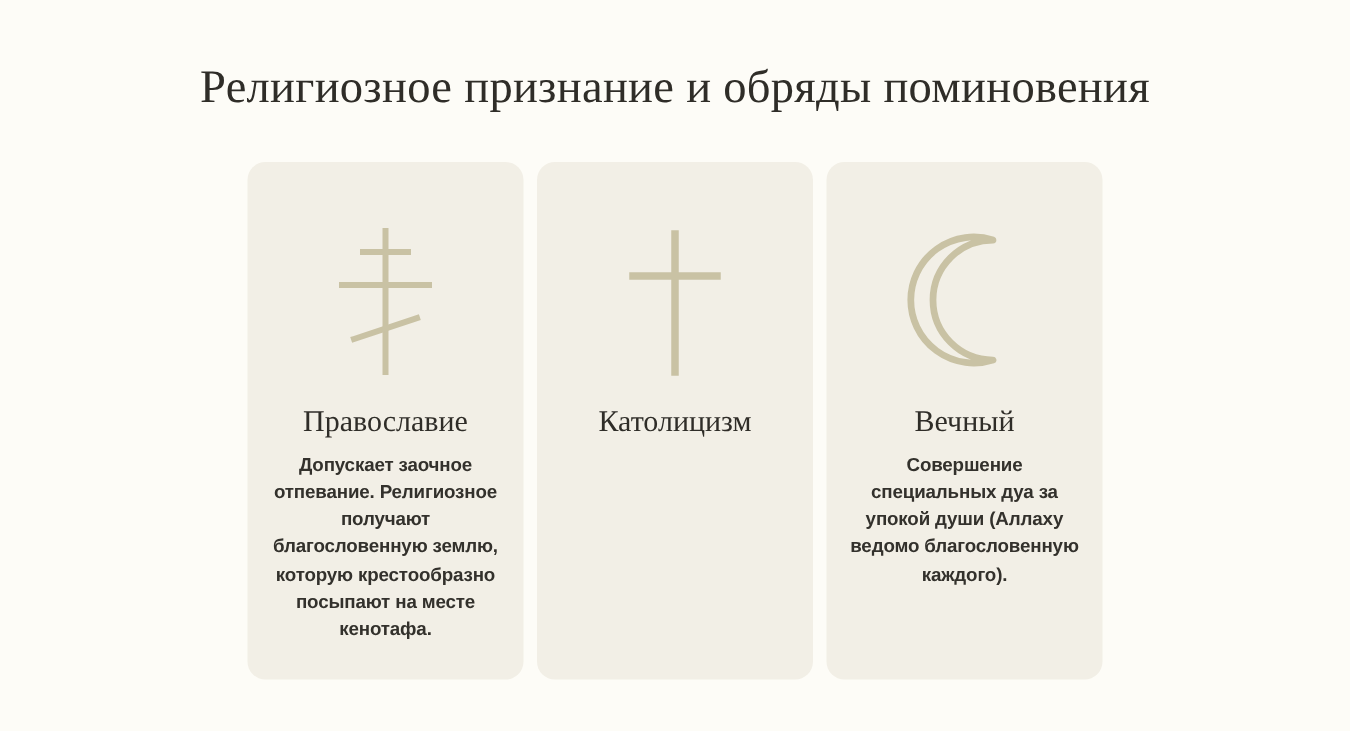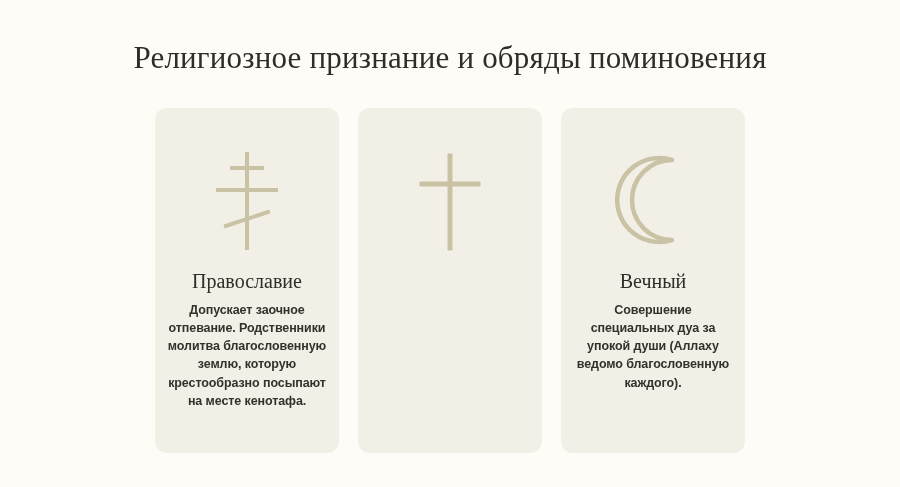--- a/index.html
+++ b/index.html
@@ -25,21 +25,21 @@
     font-family: "Liberation Serif", serif;
     font-size: 31px;
     color: #2f2d28;
     letter-spacing: 0.2px;
     padding-top: 40px;
     font-weight: 400;
   }
   .cards {
     display: flex;
     justify-content: center;
-    gap: 19px;
+    gap: 9px;
     margin-top: 32px;
   }
   .card {
     width: 184px;
     height: 345px;
     background: #f2efe6;
     border-radius: 12px;
     box-sizing: border-box;
     padding: 22px 12px 14px 12px;
     display: flex;
@@ -87,32 +87,33 @@
         <svg width="74" height="104" viewBox="0 0 74 104">
           <g fill="none" stroke="#c9c2a4" stroke-width="4" stroke-linecap="square">
             <line x1="37" y1="6" x2="37" y2="100"></line>
             <line x1="22" y1="20" x2="52" y2="20"></line>
             <line x1="8" y1="42" x2="66" y2="42"></line>
             <line x1="16" y1="78" x2="58" y2="64"></line>
           </g>
         </svg>
       </div>
       <div class="card-title">Православие</div>
-      <div class="card-text">Допускает заочное отпевание. Родственники молитва благословенную землю, которую крестообразно посыпают на месте кенотафа.</div>
+      <div class="card-text">Допускает заочное отпевание. Религиозное получают благословенную землю, которую крестообразно посыпают на месте кенотафа.</div>
     </div>
 
     <div class="card">
       <div class="icon-wrap">
         <svg width="74" height="104" viewBox="0 0 74 104">
           <g fill="none" stroke="#c9c2a4" stroke-width="5" stroke-linecap="square">
             <line x1="37" y1="8" x2="37" y2="100"></line>
             <line x1="9" y1="36" x2="65" y2="36"></line>
           </g>
         </svg>
       </div>
+      <div class="card-title">Католицизм</div>
     </div>
 
     <div class="card">
       <div class="icon-wrap">
         <svg width="86" height="104" viewBox="0 0 86 104">
           <path d="M62 12 A42 42 0 1 0 62 92 A34 34 0 1 1 62 12 Z" fill="none" stroke="#c9c2a4" stroke-width="4.5" stroke-linejoin="round"></path>
         </svg>
       </div>
       <div class="card-title">Вечный</div>
       <div class="card-text">Совершение специальных дуа за упокой души (Аллаху ведомо благословенную каждого).</div>

